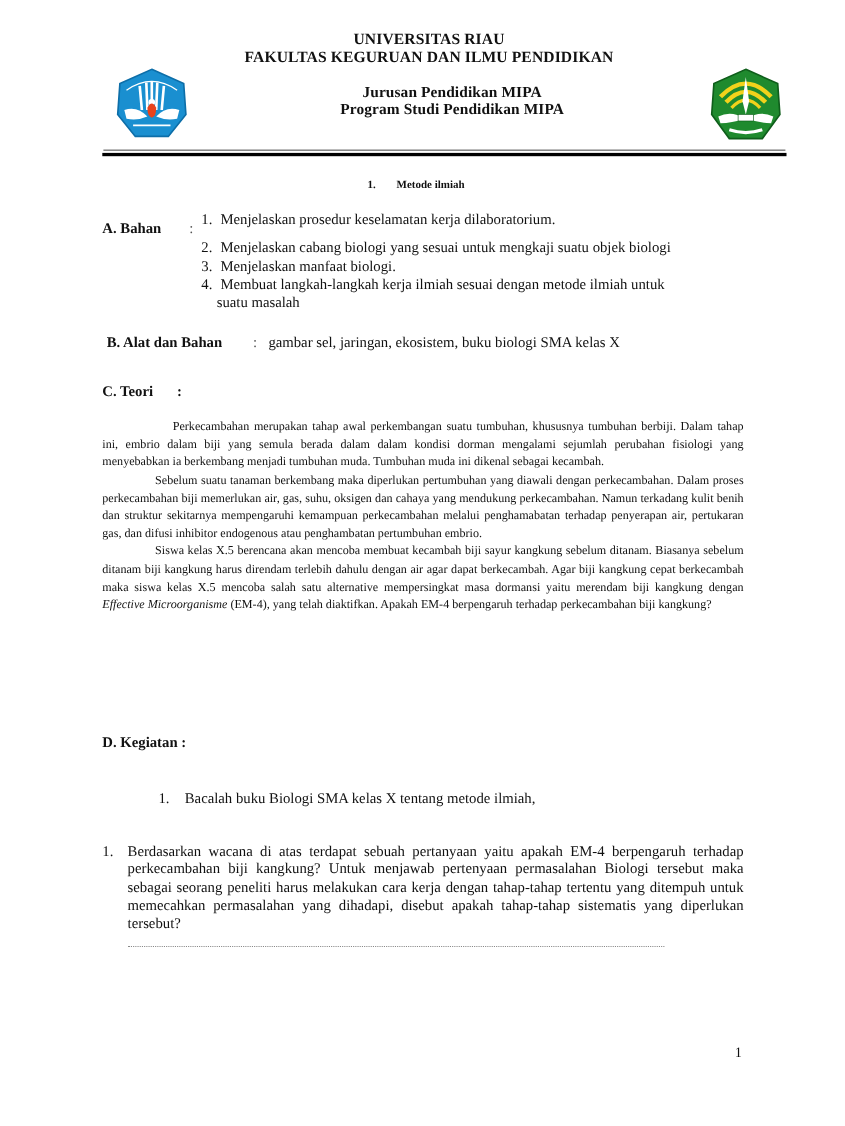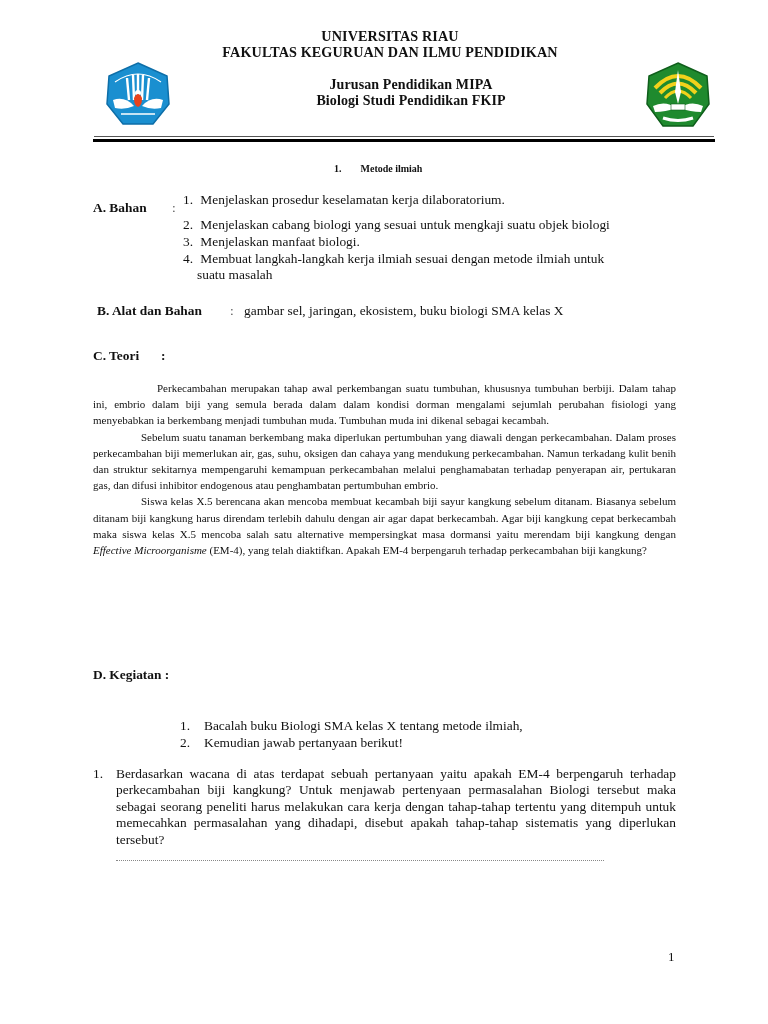--- a/index.html
+++ b/index.html
@@ -95,21 +95,21 @@
     .para .it { font-style: italic; }
 
     .keg-label { top: 667px; left: 93px; }
 
     .keg-list {
       position: absolute;
       left: 144px;
       top: 717px;
       line-height: 17px;
     }
-    .keg-list .item { white-space: nowrap; margin-left: 36px; }
+    .keg-list .item { white-space: nowrap; }
     .keg-list .n { display: inline-block; width: 24px; }
 
     .question {
       position: absolute;
       top: 766px;
       left: 93px;
       width: 583px;
       line-height: 16.4px;
       font-size: 13.4px;
     }
@@ -150,21 +150,21 @@
       <path d="M31 38 Q35 30 39 38 Q39 46 35 47 Q31 46 31 38 Z" fill="#e8431c"></path>
       <path d="M10 40 Q22 36 31 46 Q22 50 12 48 Z" fill="#ffffff"></path>
       <path d="M60 40 Q48 36 39 46 Q48 50 58 48 Z" fill="#ffffff"></path>
       <path d="M18 54 L52 54" stroke="#ffffff" stroke-width="1.5"></path>
     </svg>
   </div>
 
   <div class="hdr-line univ">UNIVERSITAS RIAU</div>
   <div class="hdr-line fak">FAKULTAS KEGURUAN DAN ILMU PENDIDIKAN</div>
   <div class="hdr-line jur">Jurusan Pendidikan MIPA</div>
-  <div class="hdr-line prog">Biologi Studi Pendidikan FKIP</div>
+  <div class="hdr-line prog">Program Studi Pendidikan MIPA</div>
 
   <div class="logo right">
     <svg width="70" height="70" viewBox="0 0 70 70">
       <path d="M35 3 L64 16 L66 44 L50 66 L20 66 L4 44 L6 16 Z" fill="#1f8a2e" stroke="#0f5e1b" stroke-width="1.5"></path>
       <path d="M12 28 Q35 4 58 28" fill="none" stroke="#f2d21b" stroke-width="4"></path>
       <path d="M17 33 Q35 14 53 33" fill="none" stroke="#f2d21b" stroke-width="4"></path>
       <path d="M22 38 Q35 24 48 38" fill="none" stroke="#f2d21b" stroke-width="3"></path>
       <path d="M35 10 L38 32 L35 44 L32 32 Z" fill="#ffffff"></path>
       <path d="M10 46 Q22 40 34 48 Q22 52 12 52 Z" fill="#ffffff"></path>
       <path d="M60 46 Q48 40 36 48 Q48 52 58 52 Z" fill="#ffffff"></path>
@@ -221,23 +221,20 @@
     <p><span>Siswa kelas X.5 berencana akan mencoba membuat kecambah biji sayur kangkung sebelum ditanam. Biasanya sebelum ditanam biji kangkung harus direndam terlebih dahulu dengan air agar dapat berkecambah. Agar biji kangkung cepat berkecambah maka siswa kelas X.5 mencoba salah satu alternative mempersingkat masa dormansi yaitu merendam biji kangkung dengan </span><span class="it">Effective Microorganisme</span><span> (EM-4), yang telah diaktifkan. Apakah EM-4 berpengaruh terhadap perkecambahan biji kangkung?</span></p>
   </div>
 </div>
 
 <div>
   <div class="row keg-label label-bold">D. Kegiatan :</div>
   <div class="keg-list">
     <div class="item">
       <span class="n">1.</span><span>Bacalah buku Biologi SMA  kelas X tentang metode ilmiah,</span>
     </div>
-    <div class="item">
-      <span class="n">2.</span><span>Kemudian jawab pertanyaan berikut!</span>
-    </div>
   </div>
 </div>
 
 <div class="question">
   <span class="n">1.</span>
   <div class="body">Berdasarkan wacana di atas terdapat sebuah pertanyaan yaitu apakah EM-4 berpengaruh terhadap perkecambahan biji kangkung? Untuk menjawab pertenyaan permasalahan Biologi tersebut maka sebagai seorang peneliti harus melakukan cara kerja dengan tahap-tahap tertentu yang ditempuh untuk memecahkan permasalahan yang dihadapi, disebut apakah tahap-tahap sistematis yang diperlukan tersebut?</div>
 </div>
 <div class="answer-line"></div>
 
 <div class="page-number">1</div>

